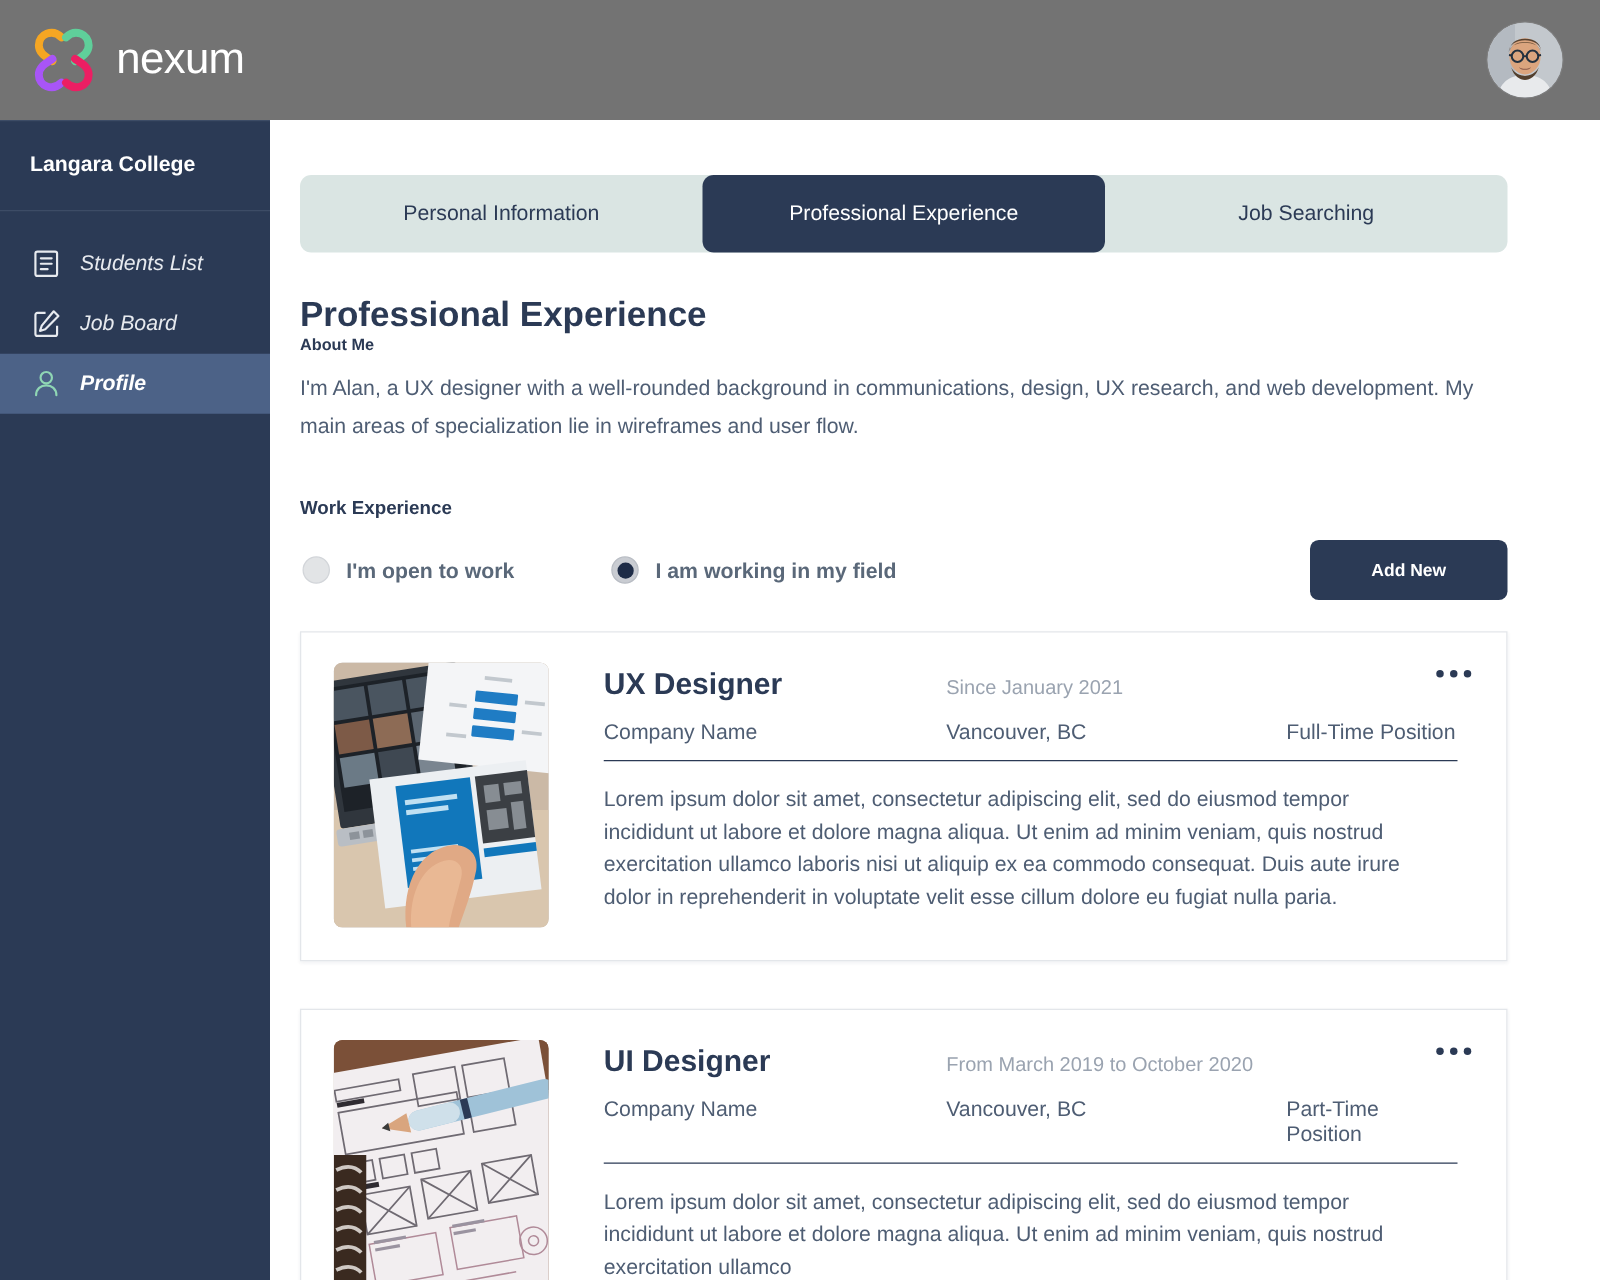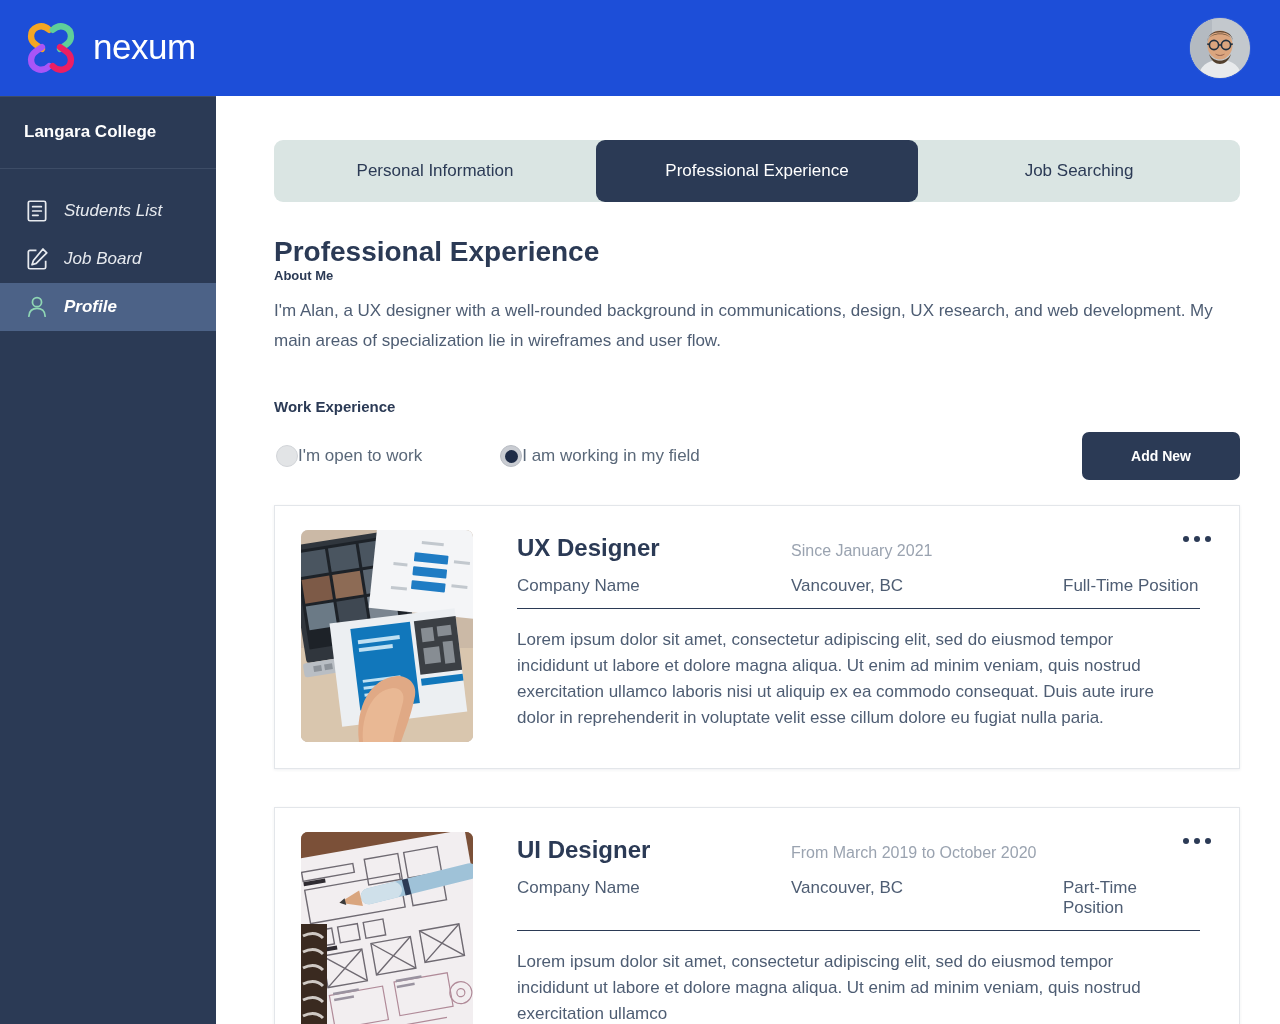--- a/index.html
+++ b/index.html
@@ -18,21 +18,21 @@
     height: 1024px;
     background: #ffffff;
     overflow: hidden;
   }
 
   
   .topbar {
     position: absolute;
     left: 0; top: 0;
     width: 1280px; height: 96px;
-    background: #1d4ed8;
+    background: #737373;
     display: flex;
     align-items: center;
     justify-content: space-between;
     padding: 0 30px 0 22px;
   }
 
   .brand {
     display: flex;
     align-items: center;
     gap: 13px;
@@ -98,21 +98,21 @@
   .nav-icon { width: 26px; height: 26px; flex: none; display: block; }
 
   
   .main {
     position: absolute;
     left: 216px; top: 96px;
     width: 1064px;
     height: 928px;
     background: #ffffff;
     overflow: hidden;
-    padding: 0 58px;
+    padding: 0 24px;
   }
 
   
   .tabs {
     margin-top: 44px;
     width: 966px;
     height: 62px;
     background: #dae5e3;
     border-radius: 9px;
     display: flex;
@@ -163,22 +163,24 @@
   .work-controls {
     margin-top: 14px;
     width: 966px;
     height: 54px;
     display: flex;
     align-items: center;
     position: relative;
   }
   .radio-opt {
     display: flex;
-    align-items: center;
+    align-items: flex-end;
+    gap: 13px;
     cursor: pointer;
+    font-weight: bold;
   }
   .radio-opt.first { margin-left: 2px; }
   .radio-opt.second { margin-left: 78px; }
   .radio {
     width: 22px; height: 22px;
     border-radius: 50%;
     background: #e2e4e6;
     border: 1px solid #d2d5d9;
     flex: none;
     display: flex;

